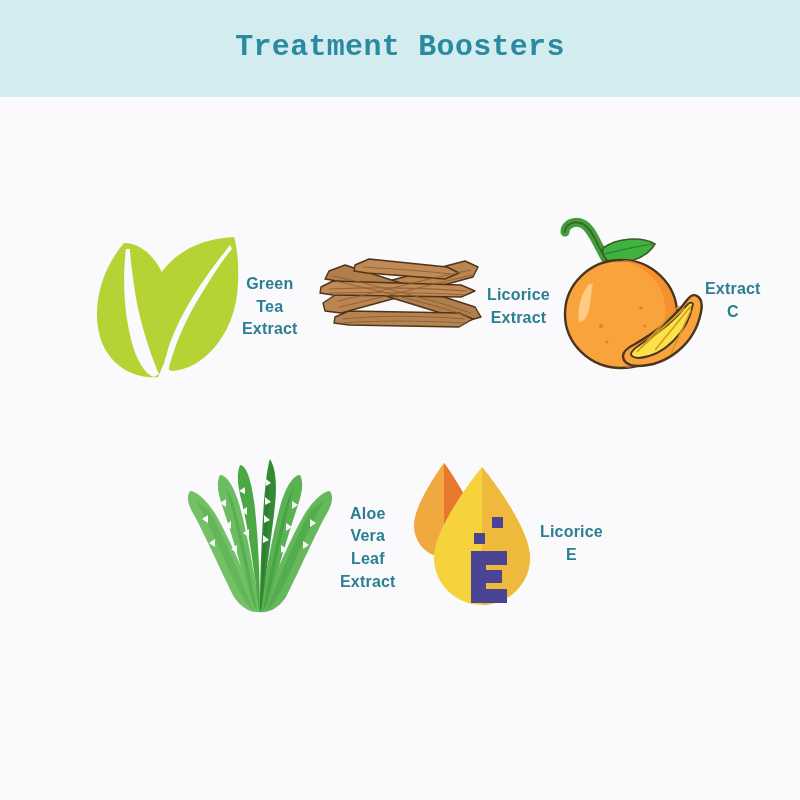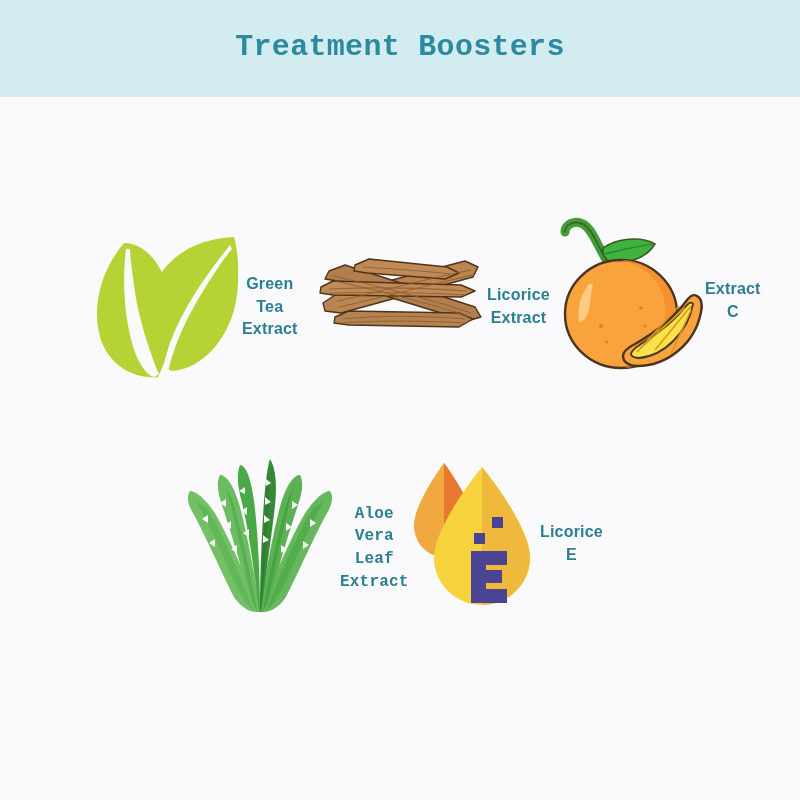--- a/index.html
+++ b/index.html
@@ -84,21 +84,21 @@
 
   #card-green-tea  .item-figure { height: 170px; display:flex; align-items:flex-end; }
   #card-licorice   .item-figure { height: 170px; display:flex; align-items:center; }
   #card-vitamin-c  .item-figure { height: 182px; display:flex; align-items:flex-end; }
   #card-aloe-vera  .item-figure { height: 170px; display:flex; align-items:flex-end; }
   #card-vitamin-e  .item-figure { height: 170px; display:flex; align-items:flex-end; }
 
   #card-green-tea  .item-label { margin-top: 26px; }
   #card-licorice   .item-label { margin-top: 26px; }
   #card-vitamin-c  .item-label { margin-top: 26px; }
-  #card-aloe-vera  .item-label { margin-top: 32px; width: 200px; font-family: Liberation Mono, monospace; }
+  #card-aloe-vera  .item-label { margin-top: 32px; width: 200px; }
   #card-vitamin-e  .item-label { margin-top: 24px; }
 </style>
 </head>
 <body>
 
 <div id="page">
 
   <div id="header-bar">
     <h1 id="page-title">Treatment Boosters</h1>
   </div>

